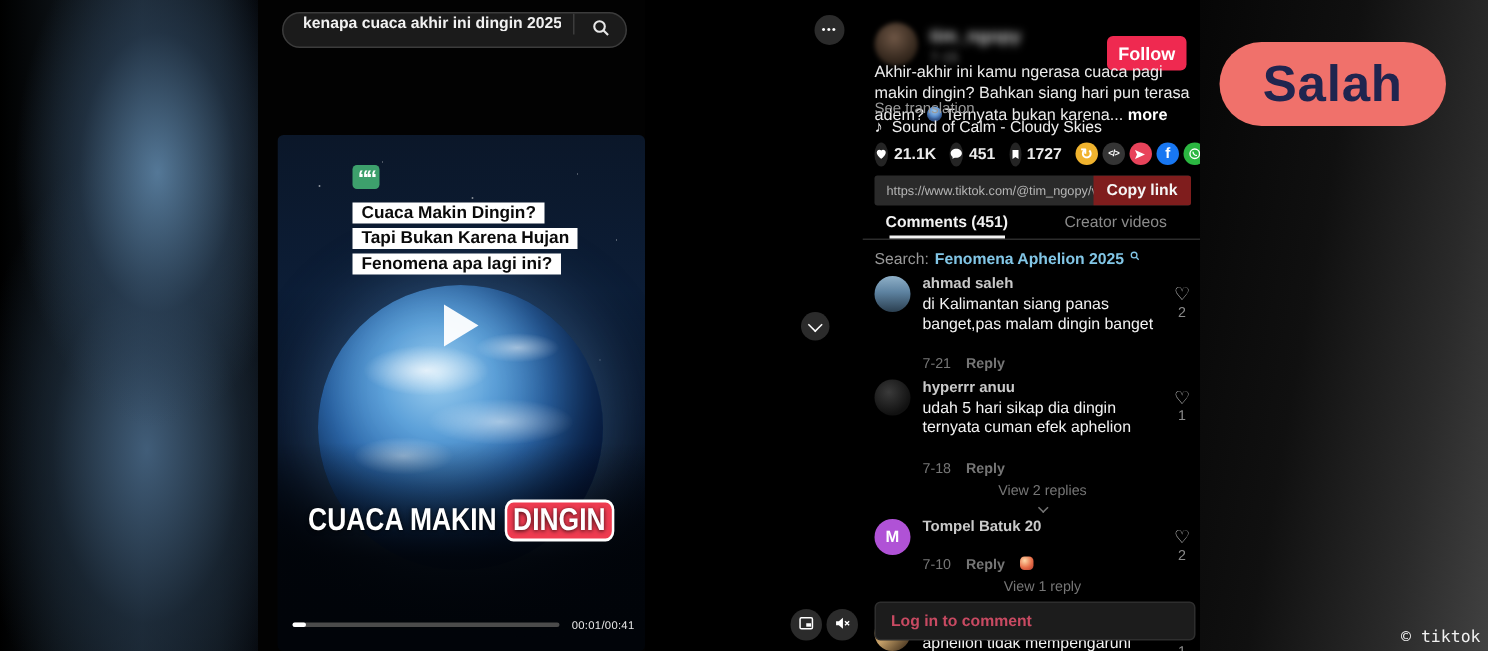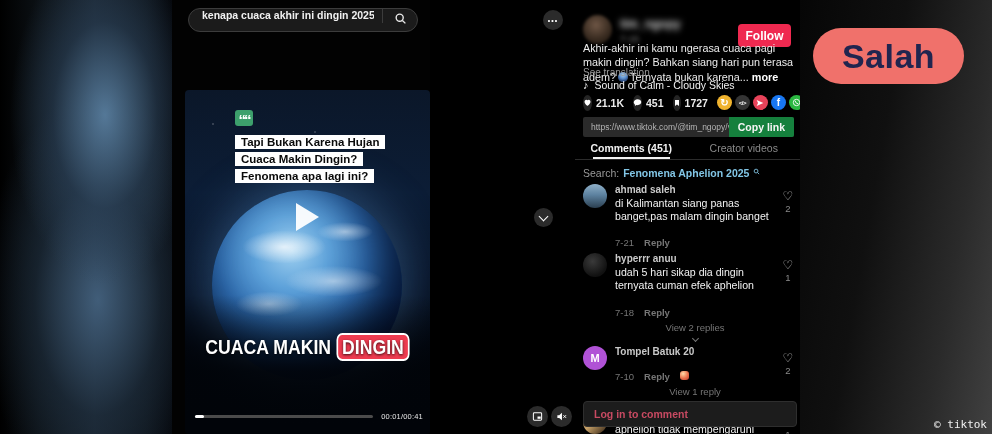--- a/index.html
+++ b/index.html
@@ -97,21 +97,21 @@
     color:#fff;font-weight:700;}
   .sicon.repost{background:#f0b32e;font-size:10px;}
   .sicon.embed{background:#343434;font-size:6px;letter-spacing:-0.5px;}
   .sicon.send{background:#e8435a;}
   .sicon.facebook{background:#1877f2;font-size:10px;}
   .sicon.whatsapp{background:#2bb741;}
 
   .copy-bar{position:absolute;left:8px;right:6px;top:117px;height:20px;background:#2a2a2a;border-radius:2px;
     display:flex;align-items:center;overflow:hidden;}
   .copy-url{flex:1;color:#b5b5b5;font-size:8.5px;padding:0 8px;white-space:nowrap;overflow:hidden;filter:blur(.4px);}
-  .copy-link-btn{background:#15803d;border:0;color:#f5f5f5;font-size:10.5px;font-weight:700;height:100%;padding:0 9px;cursor:pointer;}
+  .copy-link-btn{background:#7f1d1d;border:0;color:#f5f5f5;font-size:10.5px;font-weight:700;height:100%;padding:0 9px;cursor:pointer;}
 
   .tabs{position:absolute;left:0;right:0;top:139px;height:21px;display:flex;border-bottom:1px solid #2c2c2c;}
   .tab{flex:1;text-align:center;font-size:10.5px;line-height:18px;cursor:pointer;position:relative;}
   .tab.active{color:#f2f2f2;font-weight:700;}
   .tab.inactive{color:#8a8a8a;}
   .tab.active::after{content:"";position:absolute;left:18px;right:18px;bottom:0;height:2px;background:#f2f2f2;}
 
   .search-suggest{position:absolute;left:8px;top:167px;font-size:10.5px;display:flex;align-items:center;gap:4px;cursor:pointer;}
   .ss-prefix{color:#999;}
   .ss-term{color:#82c6e6;font-weight:700;}
@@ -168,22 +168,22 @@
           </svg>
         </span>
       </button>
     </div>
 
     <div class="video-frame">
       <div class="earth"></div>
       <div class="bottom-fade"></div>
       <div class="quote-badge">““</div>
       <div class="quote-lines">
+        <span>Cuaca Makin Dingin?</span>
         <span>Tapi Bukan Karena Hujan</span>
-        <span>Cuaca Makin Dingin?</span>
         <span>Fenomena apa lagi ini?</span>
       </div>
       <div class="play-btn"></div>
       <div class="headline">
         <span>CUACA MAKIN</span>
         <span class="hl">DINGIN</span>
       </div>
       <div class="progress-wrap">
         <div class="progress-track">
           <div class="progress-played"></div>

